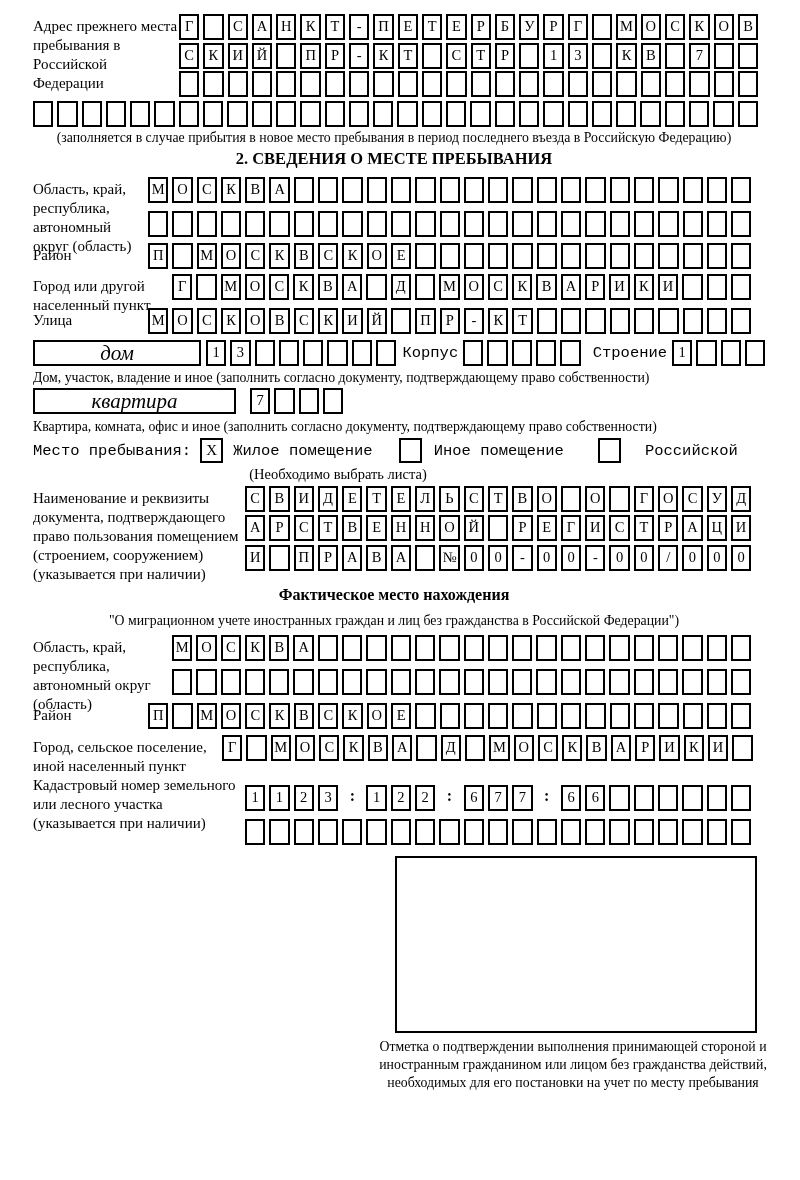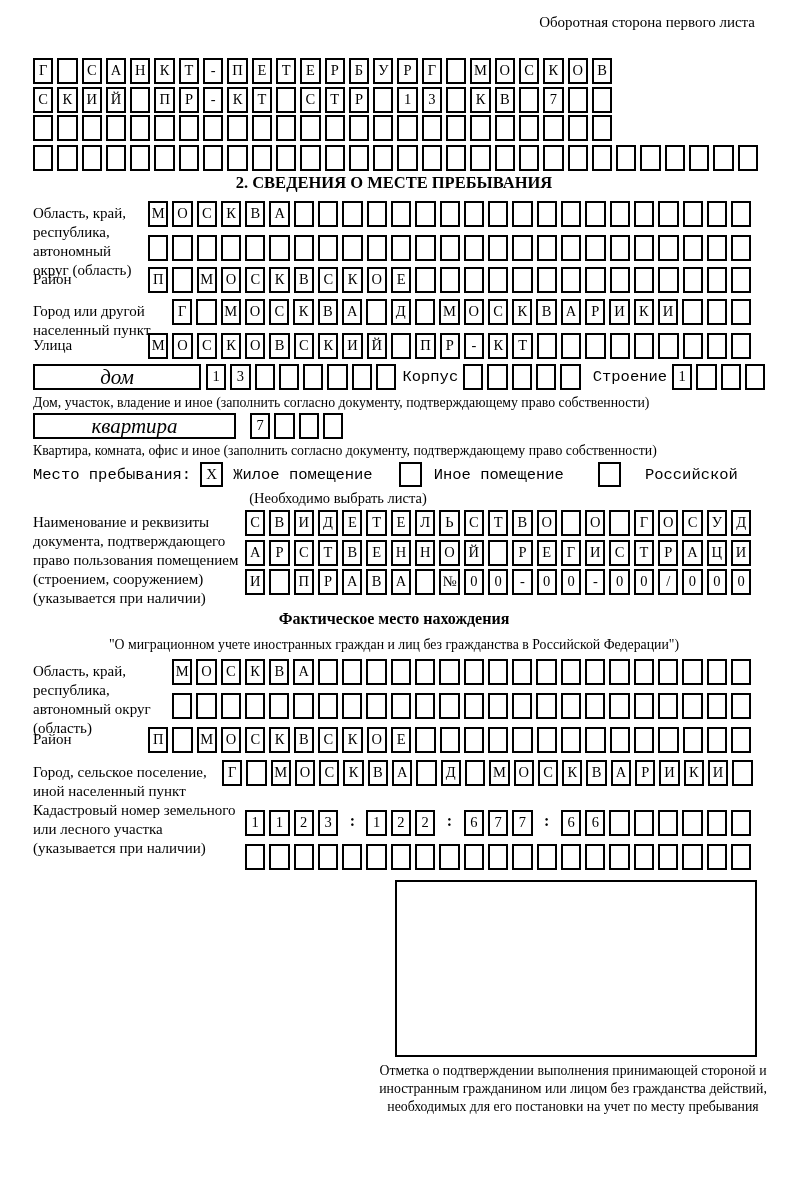--- a/index.html
+++ b/index.html
@@ -45,23 +45,23 @@
   .stamp-caption {
     width:400px; margin-left:340px; margin-top:5px;
     text-align:center; font-size:13.8px; line-height:18px;
   }
 </style>
 </head>
 <body>
 
 <div class="page">
 
-  <div class="hdr-note">Оборотная сторона первого листа</div>
 
   <div class="form-row">
+    <div class="lbl" style="width:146px">Адрес прежнего места пребывания в Российской Федерации</div>
     <div class="rows">
       <div class="cellrow">
           <span class="cell">Г</span>
           <span class="cell"></span>
           <span class="cell">С</span>
           <span class="cell">А</span>
           <span class="cell">Н</span>
           <span class="cell">К</span>
           <span class="cell">Т</span>
           <span class="cell">-</span>
@@ -162,20 +162,21 @@
       <span class="cell"></span>
       <span class="cell"></span>
       <span class="cell"></span>
       <span class="cell"></span>
       <span class="cell"></span>
       <span class="cell"></span>
       <span class="cell"></span>
       <span class="cell"></span>
     </div>
 
+  <div class="note note-center" style="margin-top:3px;margin-bottom:3px">(заполняется в случае прибытия в новое место пребывания в период последнего въезда в Российскую Федерацию)</div>
 
   <div class="h-bold" style="height:22px;margin-bottom:6px">2. СВЕДЕНИЯ О МЕСТЕ ПРЕБЫВАНИЯ</div>
 
   <div class="form-row clamp62">
     <div class="lbl" style="width:115px">Область, край, республика, автономный округ (область)</div>
     <div class="rows">
       <div class="cellrow" style="margin-bottom:8px">
           <span class="cell">М</span>
           <span class="cell">О</span>
           <span class="cell">С</span>

